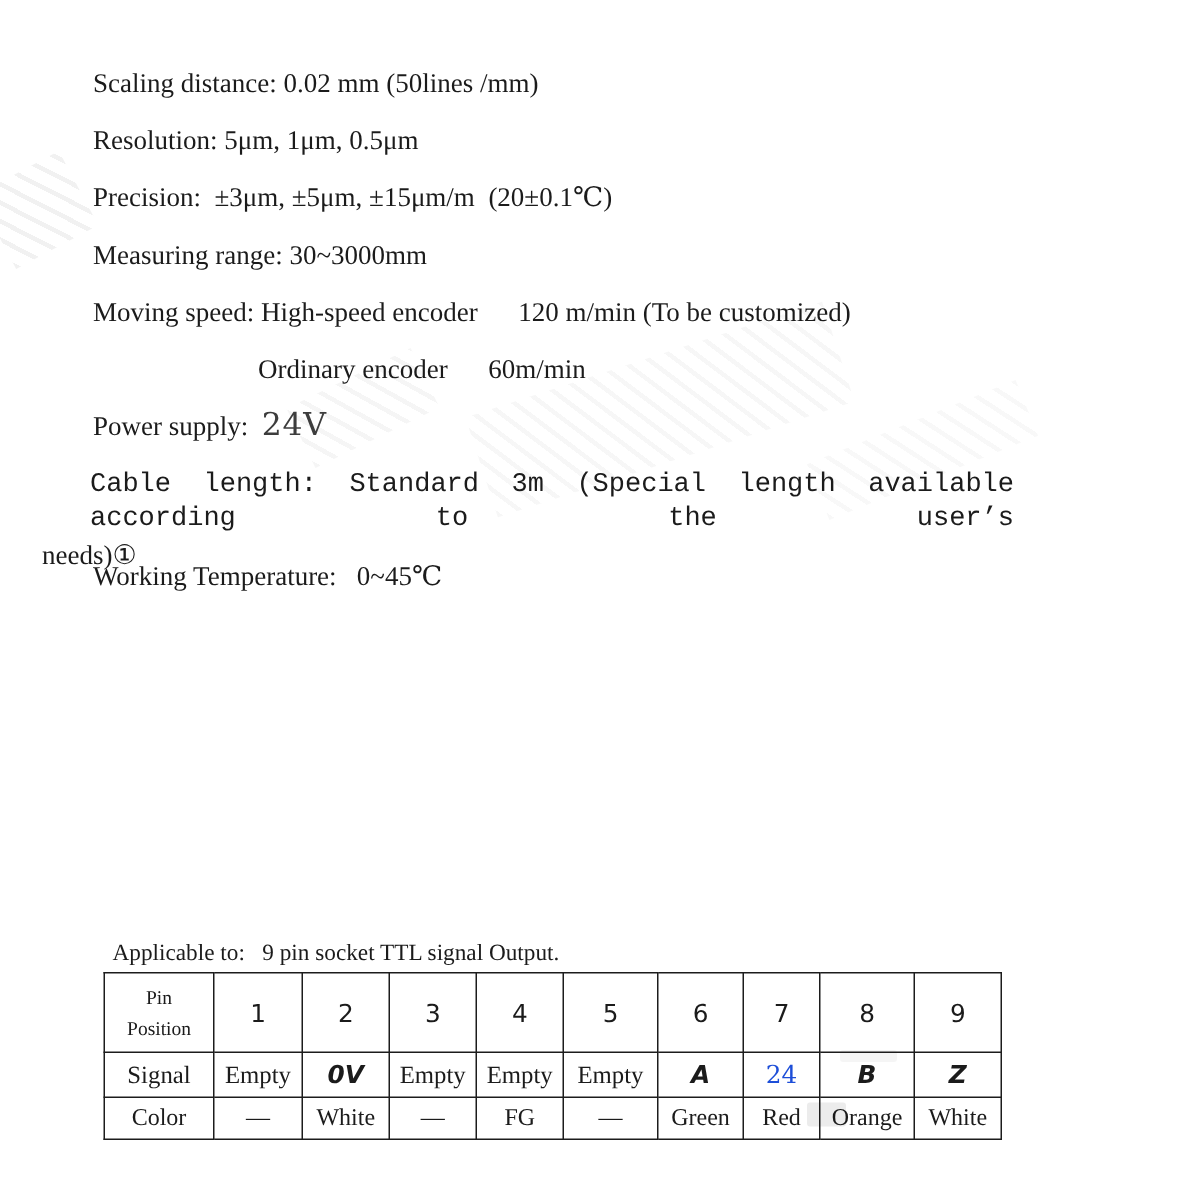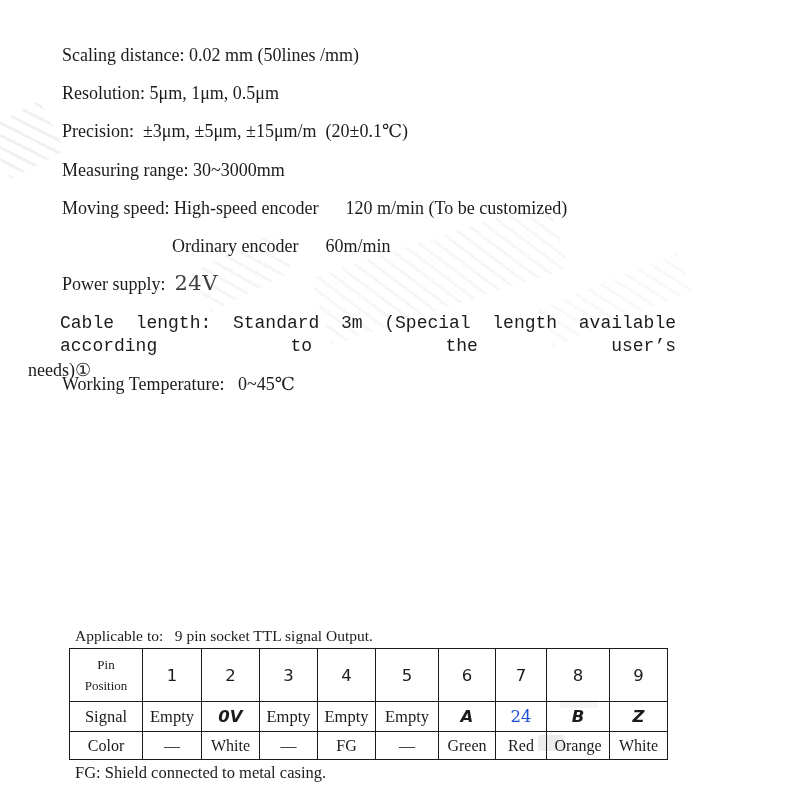--- a/index.html
+++ b/index.html
@@ -116,15 +116,14 @@
       <td>FG</td>
       <td>—</td>
       <td>Green</td>
       <td>Red</td>
       <td>Orange</td>
       <td>White</td>
     </tr>
   </tbody>
     </table>
 
-  <div class="footnote">FG: Shield connected to metal casing.</div>
 
 </div>
 
 </body></html>

